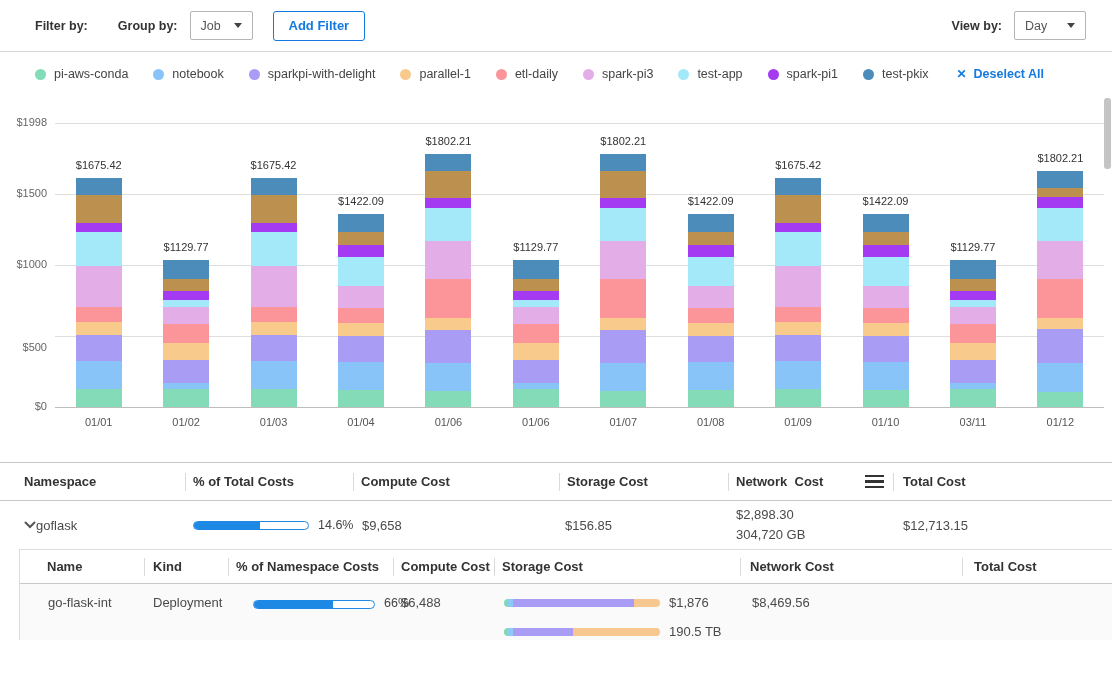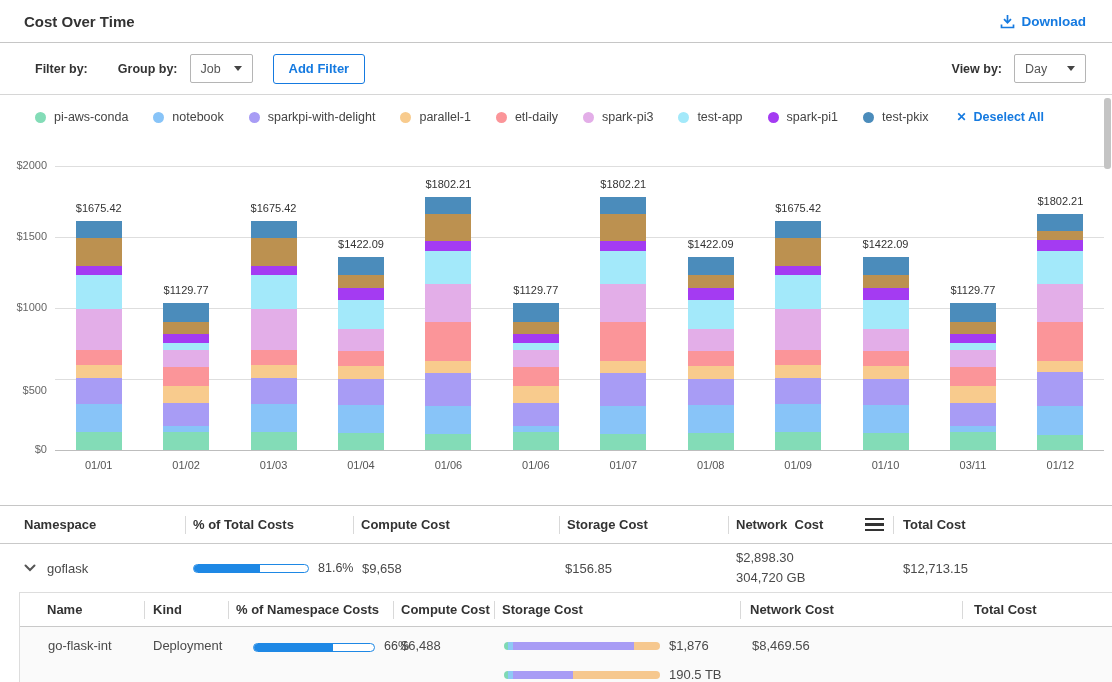--- a/index.html
+++ b/index.html
@@ -60,21 +60,21 @@
   .ns-table { border-top:1px solid #c6c6c6; }
   .grid-outer { display:grid; grid-template-columns:185px 168px 206px 169px 165px 1fr; }
   .grid-inner { display:grid; grid-template-columns:124px 84px 165px 101px 246px 222px 1fr; }
   .th { font-size:13px; font-weight:700; color:#333; white-space:pre; }
   .hrow { height:38px; align-items:center; border-bottom:1px solid #c9c9c9; }
   .cell { position:relative; padding-left:8px; display:flex; align-items:center; }
   .cell.div::before { content:""; position:absolute; left:0; top:50%;
     transform:translateY(-50%); width:1px; height:18px; background:#d9d9d9; }
   .drow { height:48px; align-items:center; font-size:13px; color:#4a4a4a; }
   .first-pad { padding-left:24px; }
-  .nsname { display:flex; align-items:center; gap:11px; cursor:pointer; }
+  .nsname { display:flex; align-items:center; cursor:pointer; }
   .pbar { height:9px; border:1px solid #1E88E5; border-radius:6px; background:#fff; overflow:hidden; }
   .pbar i { display:block; height:100%; background:#1E88E5; }
   .pwrap { display:flex; align-items:center; gap:9px; }
   .pbar-outer { width:116px; } .pbar-inner { width:122px; }
   .pct { font-size:12.5px; color:#444; }
   .twoline { display:flex; flex-direction:column; justify-content:center; line-height:20px; }
   .burger { margin-left:auto; margin-right:9px; display:flex; flex-direction:column; gap:3px; cursor:pointer; }
   .burger span { display:block; width:19px; height:2.5px; background:#333; }
 
   .nested { margin-left:19px; border-left:1px solid #ddd; border-top:1px solid #ddd; }
@@ -89,31 +89,20 @@
   .mb-net { width:156px; margin-top:6px; }
   .mbrow { display:flex; align-items:flex-start; gap:9px; }
   .netcell { display:flex; flex-direction:column; gap:9px; }
   .tc-pad { padding-left:12px; } .net-pad { padding-left:10px; } .total-out-pad { padding-left:10px; }
 </style>
 </head>
 <body>
 
 <div class="page">
 
-  <div class="hdr">
-    <div class="hdr-title">Cost Over Time</div>
-    <div class="dl">
-      <svg width="15" height="15" viewBox="0 0 15 15" fill="none" stroke="#157AE0" stroke-width="1.7">
-        <path d="M7.5 1v7.2"></path>
-          <path d="M4 5.2 7.5 8.7 11 5.2"></path>
-          <path d="M1.5 10.5v3h12v-3"></path>
-      </svg>
-      <span>Download</span>
-    </div>
-  </div>
 
   <div class="toolbar">
     <span class="tlabel">Filter by:</span>
     <span class="tlabel" style="margin-left:30px">Group by:</span>
     <div class="select sel-job">
       <span>Job</span>
       <span class="caret"></span>
     </div>
     <button class="addfilter">Add Filter</button>
     <div class="tb-right">
@@ -174,21 +163,21 @@
     <div id="gridlines">
         <div class="gline zero" style="top: 317px;"></div>
         <div class="ytick" style="top: 310px;">$0</div>
         <div class="gline" style="top: 246px;"></div>
         <div class="ytick" style="top: 251px;">$500</div>
         <div class="gline" style="top: 175px;"></div>
         <div class="ytick" style="top: 168px;">$1000</div>
         <div class="gline" style="top: 104px;"></div>
         <div class="ytick" style="top: 97px;">$1500</div>
         <div class="gline" style="top: 33px;"></div>
-        <div class="ytick" style="top: 26px;">$2000</div>
+        <div class="ytick" style="top: 26px;">$1998</div>
       </div>
     <div id="bars">
         <div class="slot">
           <div class="bar-total">$1675.42</div>
           <div class="stack">
             <div style="height: 17px; background: rgb(75, 140, 187);"></div>
             <div style="height: 28px; background: rgb(188, 145, 80);"></div>
             <div style="height: 9px; background: rgb(164, 59, 242);"></div>
             <div style="height: 34px; background: rgb(163, 233, 250);"></div>
             <div style="height: 41px; background: rgb(227, 174, 232);"></div>
@@ -401,21 +390,21 @@
               <path d="M1.5 1.5 6 6 10.5 1.5"></path>
             </svg>
           <span>goflask</span>
         </div>
       </div>
       <div class="cell">
         <div class="pwrap">
           <div class="pbar pbar-outer">
               <i style="width: 57.9%;"></i>
             </div>
-          <span class="pct">81.6%</span>
+          <span class="pct">14.6%</span>
         </div>
       </div>
       <div class="cell" style="padding-left:9px">$9,658</div>
       <div class="cell" style="padding-left:6px">$156.85</div>
       <div class="cell">
         <div class="twoline">
           <span>$2,898.30</span>
           <span>304,720 GB</span>
         </div>
       </div>

